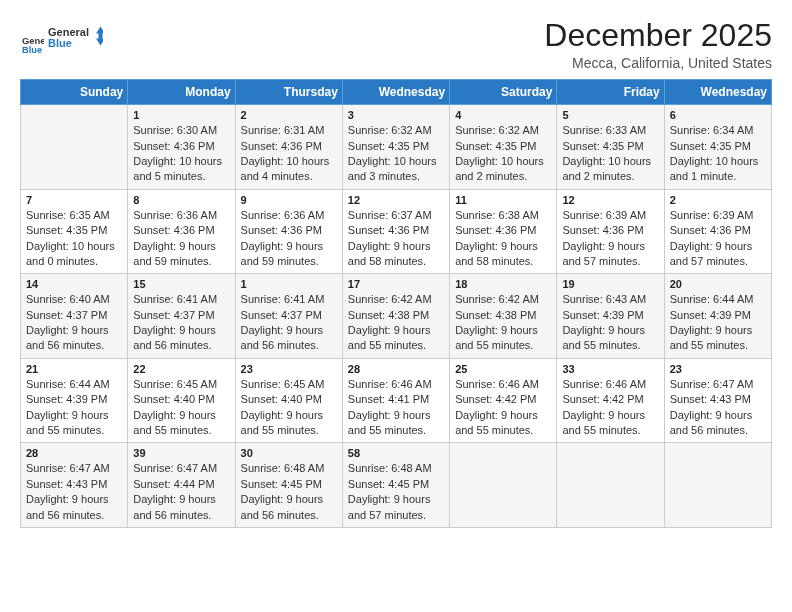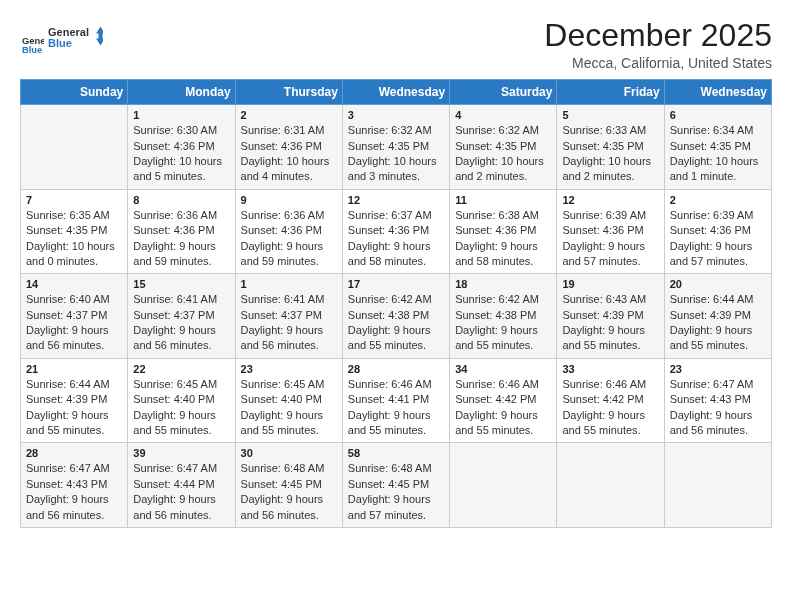--- a/index.html
+++ b/index.html
@@ -229,21 +229,21 @@
           </td>
           <td>
             <span class="day-num">23</span>
             <div class="day-info">Sunrise: 6:45 AM<br>Sunset: 4:40 PM<br>Daylight: 9 hours and 55 minutes.</div>
           </td>
           <td>
             <span class="day-num">28</span>
             <div class="day-info">Sunrise: 6:46 AM<br>Sunset: 4:41 PM<br>Daylight: 9 hours and 55 minutes.</div>
           </td>
           <td>
-            <span class="day-num">34</span>
+            <span class="day-num">25</span>
             <div class="day-info">Sunrise: 6:46 AM<br>Sunset: 4:42 PM<br>Daylight: 9 hours and 55 minutes.</div>
           </td>
           <td>
             <span class="day-num">33</span>
             <div class="day-info">Sunrise: 6:46 AM<br>Sunset: 4:42 PM<br>Daylight: 9 hours and 55 minutes.</div>
           </td>
           <td>
             <span class="day-num">23</span>
             <div class="day-info">Sunrise: 6:47 AM<br>Sunset: 4:43 PM<br>Daylight: 9 hours and 56 minutes.</div>
           </td>

